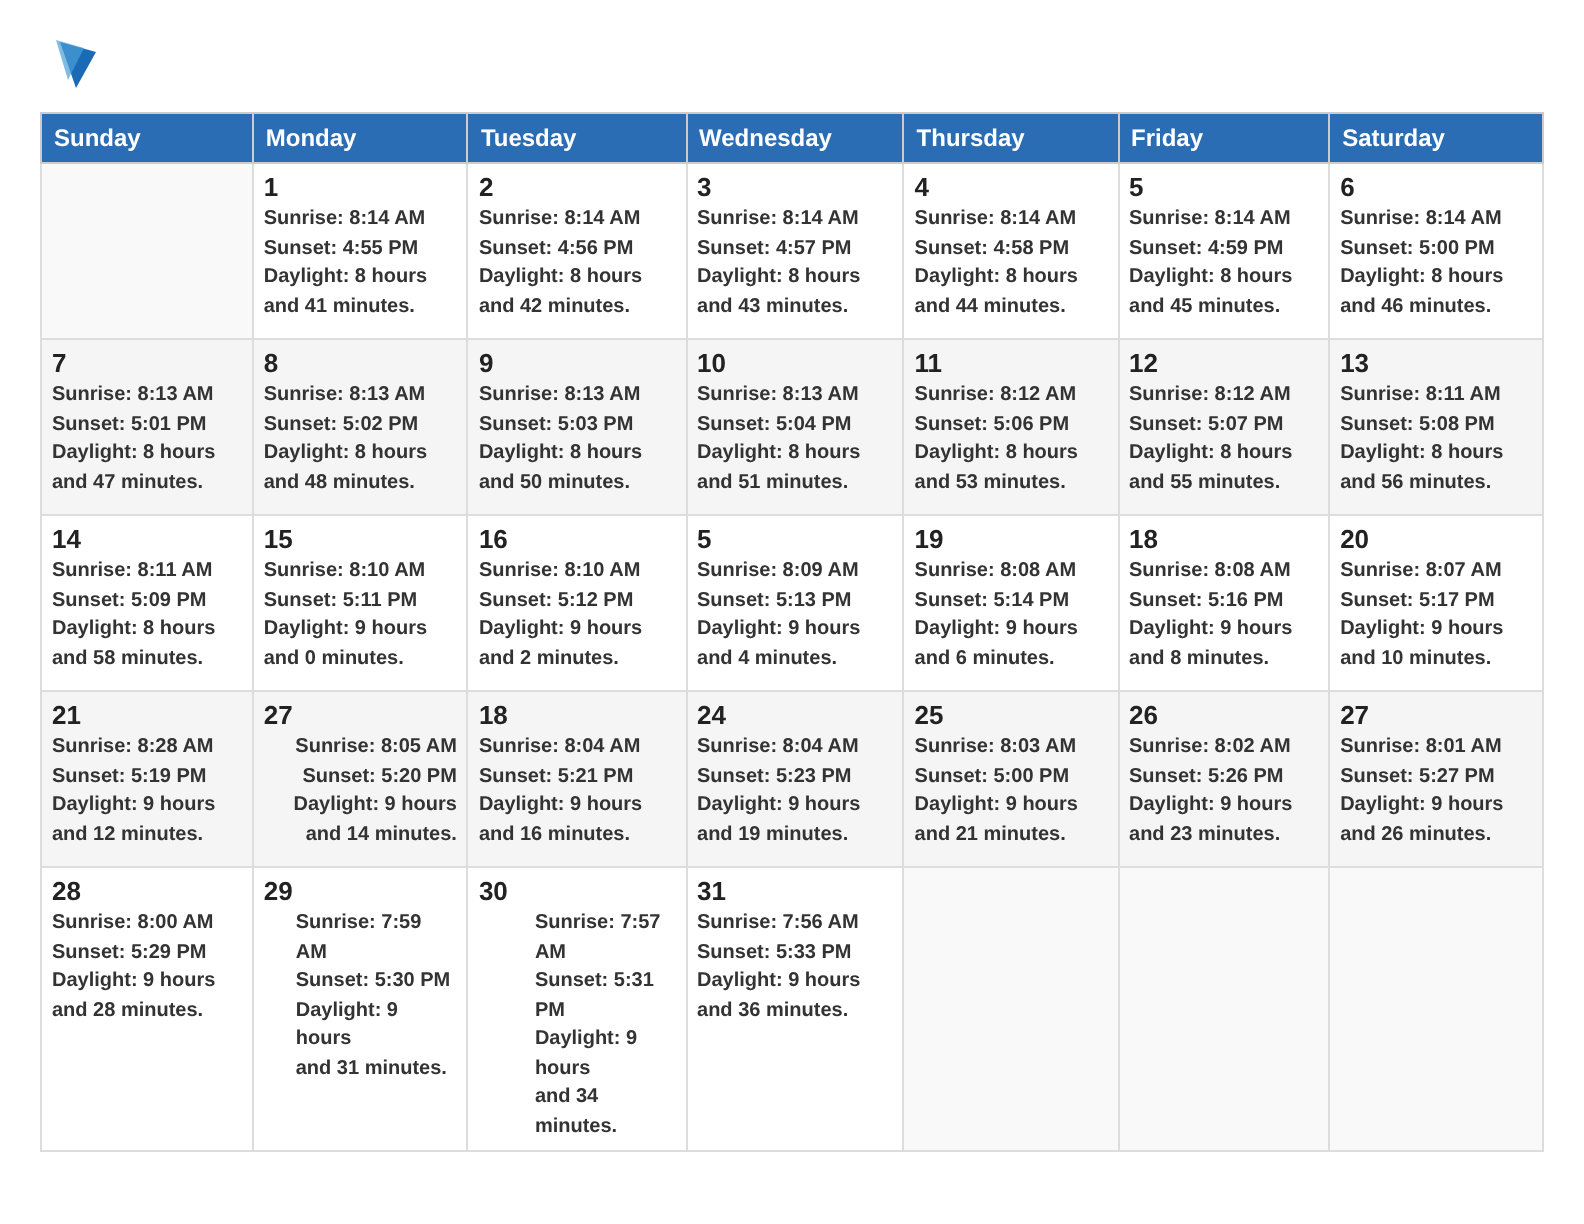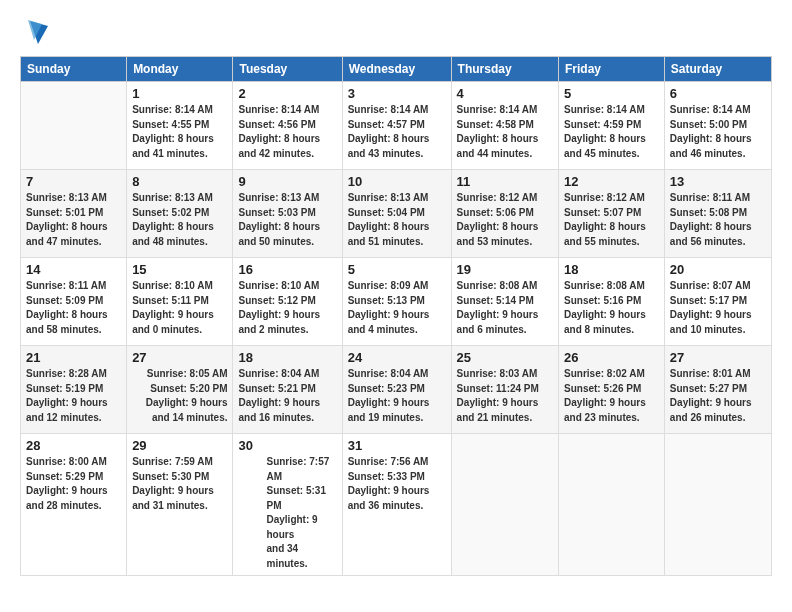--- a/index.html
+++ b/index.html
@@ -288,21 +288,21 @@
           <td>
             <span class="day-number">24</span>
             <div class="day-info" style="white-space: pre-line;">Sunrise: 8:04 AM
 Sunset: 5:23 PM
 Daylight: 9 hours
 and 19 minutes.</div>
           </td>
           <td>
             <span class="day-number">25</span>
             <div class="day-info" style="white-space: pre-line;">Sunrise: 8:03 AM
-Sunset: 11:24 PM
+Sunset: 5:00 PM
 Daylight: 9 hours
 and 21 minutes.</div>
           </td>
           <td>
             <span class="day-number">26</span>
             <div class="day-info" style="white-space: pre-line;">Sunrise: 8:02 AM
 Sunset: 5:26 PM
 Daylight: 9 hours
 and 23 minutes.</div>
           </td>
@@ -317,21 +317,21 @@
         <tr>
           <td>
             <span class="day-number">28</span>
             <div class="day-info" style="white-space: pre-line;">Sunrise: 8:00 AM
 Sunset: 5:29 PM
 Daylight: 9 hours
 and 28 minutes.</div>
           </td>
           <td>
             <span class="day-number">29</span>
-            <div class="day-info" style="white-space: pre-line;">Sunrise: 7:59 AM
+            <div class="day-info" style="white-space: pre-line; margin-left: 16px;">Sunrise: 7:59 AM
 Sunset: 5:30 PM
 Daylight: 9 hours
 and 31 minutes.</div>
           </td>
           <td>
             <span class="day-number">30</span>
             <div class="day-info" style="white-space: pre-line; margin-left: 28px;">Sunrise: 7:57 AM
 Sunset: 5:31 PM
 Daylight: 9 hours
 and 34 minutes.</div>

